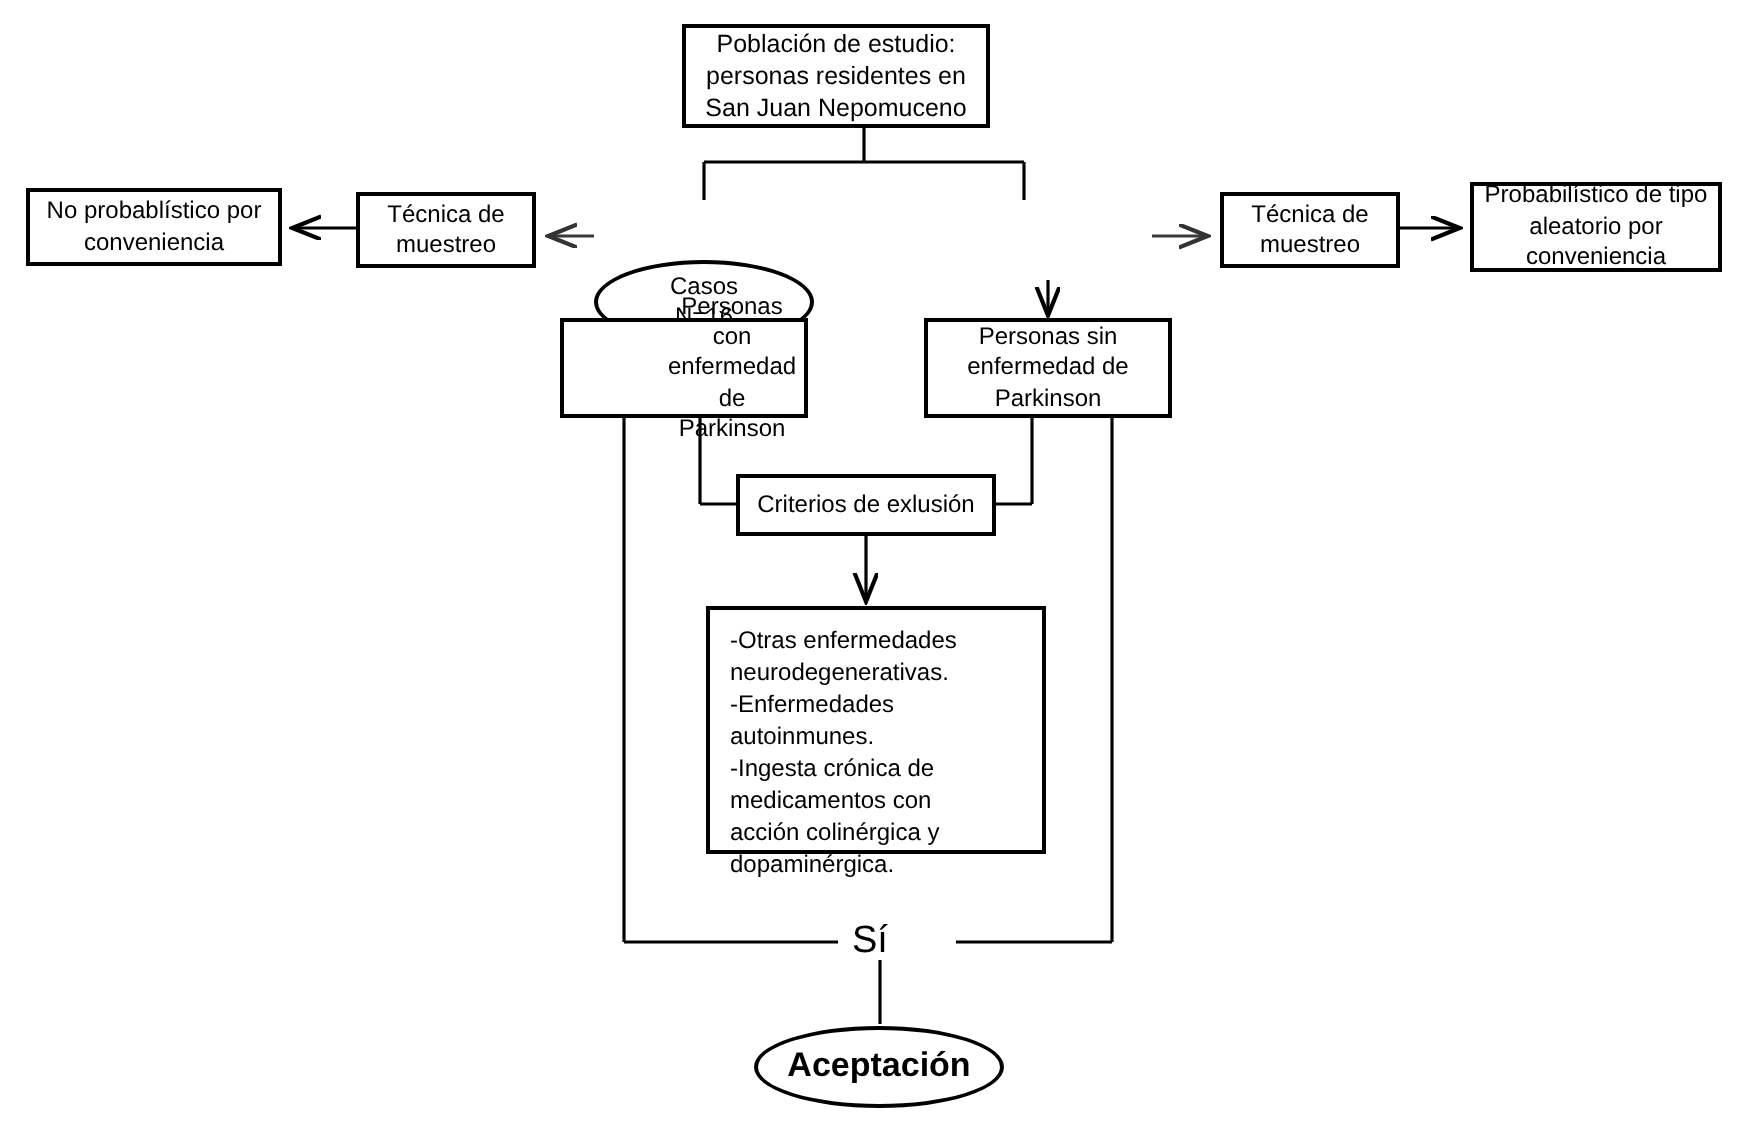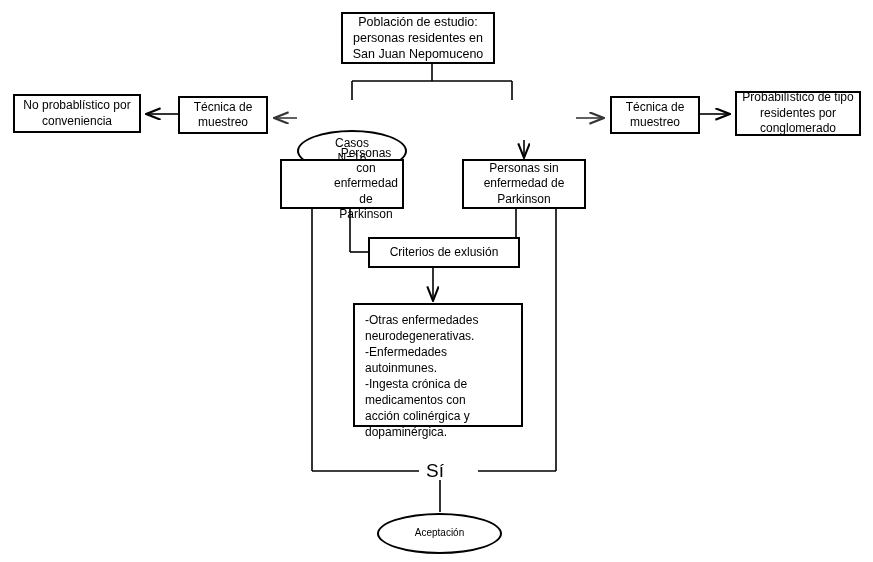--- a/index.html
+++ b/index.html
@@ -52,28 +52,28 @@
   }
   .node-pop     { left: 341px; top: 12px;   width: 154px; height: 52px;  font-size: 12.5px; }
   .node-casos   { left: 297px; top: 98px;  width: 110px; height: 42px;  font-size: 12px; margin-top: 32px; }
   .node-ctrl    { left: 466px; top: 98px;  width: 110px; height: 42px;  font-size: 12px; }
   .node-tecn-l  { left: 178px; top: 96px;  width: 90px;  height: 38px;  font-size: 12px; }
   .node-tecn-r  { left: 610px; top: 96px;  width: 90px;  height: 38px;  font-size: 12px; }
   .node-noprob  { left: 13px;  top: 94px;  width: 128px; height: 39px;  font-size: 12px; }
   .node-prob    { left: 735px; top: 91px;  width: 126px; height: 45px;  font-size: 12px; }
   .node-percon  { left: 280px; top: 159px; width: 124px; height: 50px;  font-size: 12px; padding-left: 48px; }
   .node-persin  { left: 462px; top: 159px; width: 124px; height: 50px;  font-size: 12px; }
-  .node-crit    { left: 368px; top: 237px; width: 152px; height: 31px;  font-size: 12px; }
+  .node-crit    { left: 368px; top: 237px; width: 130px; height: 31px;  font-size: 12px; }
   .node-excl    {
     left: 353px; top: 303px; width: 170px; height: 124px;
     font-size: 12px; align-items: flex-start; justify-content: flex-start;
     text-align: left; line-height: 1.33;
   }
   .node-excl span { padding: 8px 20px 0 10px; }
-  .node-acept   { left: 377px; top: 513px; width: 125px; height: 41px;  font-size: 10px; }
+  .node-acept   { left: 377px; top: 513px; width: 125px; height: 41px;  font-size: 17px; font-weight: bold; }
   .edge-label {
     position: absolute;
     z-index: 3;
     background: #ffffff;
     color: #000000;
     font-size: 19px;
     line-height: 1;
     padding: 0 7px;
   }
   .label-si { left: 419px; top: 461px; }
@@ -147,21 +147,21 @@
 
   <div class="node box node-tecn-r">
     <span>Técnica de muestreo</span>
   </div>
 
   <div class="node box node-noprob">
     <span>No probablístico por conveniencia</span>
   </div>
 
   <div class="node box node-prob">
-    <span>Probabilístico de tipo residentes por conglomerado</span>
+    <span>Probabilístico de tipo aleatorio por conveniencia</span>
   </div>
 
   <div class="node box node-percon">
     <span>Personas con enfermedad de Parkinson</span>
   </div>
 
   <div class="node box node-persin">
     <span>Personas sin enfermedad de Parkinson</span>
   </div>
 

